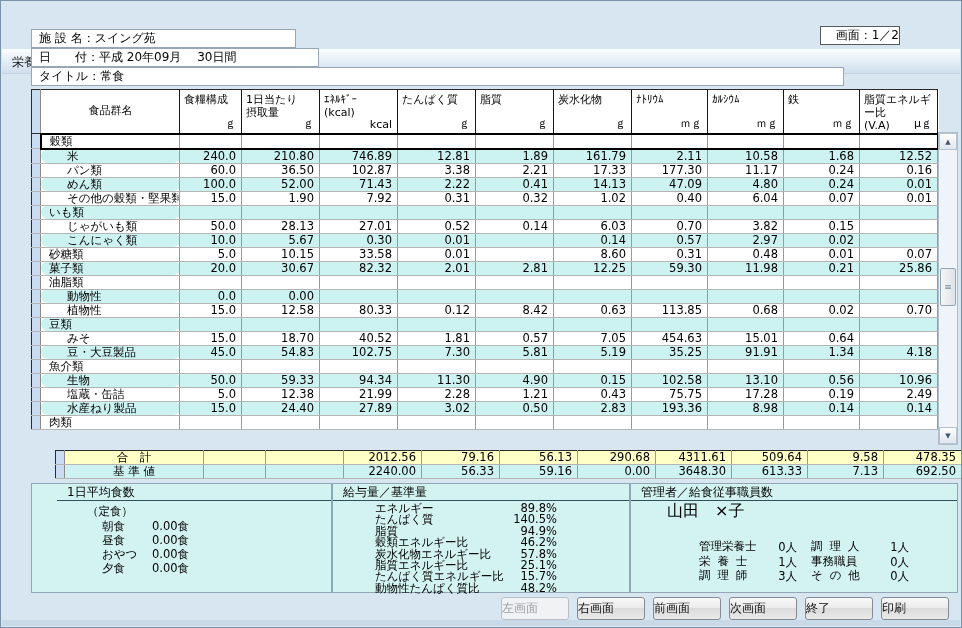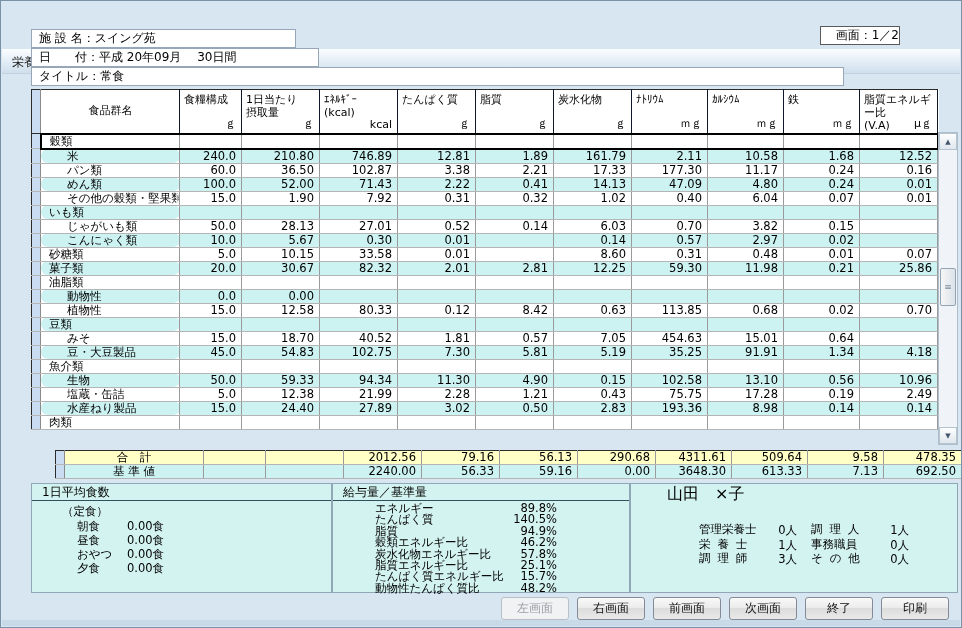--- a/index.html
+++ b/index.html
@@ -79,21 +79,21 @@
   
   .summary { position:absolute; left:30px; top:449px;margin-left:24px; }
   .summary td { height:14px; }
   tr.highlight td:not(.gutter) { background:#ffffc6; }
   .summary td.label { text-align:center; padding-left:0; }
   
   .panel {
     position:absolute; top:482px; height:110px;
     background:#d3f3f1; border:1px solid #8fa7b6;
   }
-  .panel-1 { left:30px;  width:301px; }
+  .panel-1 { left:30px;  width:301px;padding-left:25px; }
   .panel-2 { left:331px; width:298px; }
   .panel-3 { left:629px; width:328px; }
   .panel-title {
     height:17px; line-height:16px; padding-left:10px;
     border-bottom:1px solid #31505f; font-size:12px;
   }
   .p1-sub { margin:3px 0 1px 30px; line-height:14px; font-size:11.5px; }
   .meal-row { padding-left:45px; line-height:14px; font-size:11.5px; }
   .meal-row .ml { display:inline-block; width:50px; }
   .ratio-list { padding-top:2px; }
@@ -101,21 +101,21 @@
   .manager-name { margin:3px 0 0 36px; line-height:14px; font-size:16px; }
   .staff-grid {
     display:grid; grid-template-columns:112px 112px;
     margin:22px 0 0 68px; line-height:14.5px; font-size:11.5px;
   }
   .staff-item { display:flex; padding-right:14px; }
   .staff-item .sl { flex:1;font-family:Liberation Mono, monospace; }
   
   .btnbar { position:absolute; top:596px; right:12px; display:flex; gap:8px; }
   .btn {
-    width:68px; height:23px; font-size:12px; text-align:center; line-height:21px;
+    width:68px; height:23px; font-size:12px; text-align:left; line-height:21px;
     color:#111; border:1px solid #848b94; border-radius:3px;
     background:linear-gradient(#f9f9f9,#ececec 45%,#dcdcdc 50%,#e9e9e9);
     font-family:"DejaVu Sans","Liberation Sans",sans-serif;
   }
   .btn.disabled { color:#9aa0a6; border-color:#b9bfc6; background:#f1f2f3; }
   .bottom-strip { position:absolute; left:1px; right:1px; bottom:1px; height:6px; background:#c8d9e8; }
 </style>
 </head>
 <body>
 
@@ -593,20 +593,21 @@
         <span class="rv">15.7%</span>
       </div>
       <div class="ratio-row">
         <span class="rl">動物性たんぱく質比</span>
         <span class="rv">48.2%</span>
       </div>
     </div>
 </div>
 
 <div class="panel panel-3">
+  <div class="panel-title">管理者／給食従事職員数</div>
   <div class="manager-name">山田　×子</div>
   <div class="staff-grid" id="staff-grid">
       <div class="staff-item">
         <span class="sl">管理栄養士</span>
         <span class="sv">0人</span>
       </div>
       <div class="staff-item">
         <span class="sl">調 理 人</span>
         <span class="sv">1人</span>
       </div>

